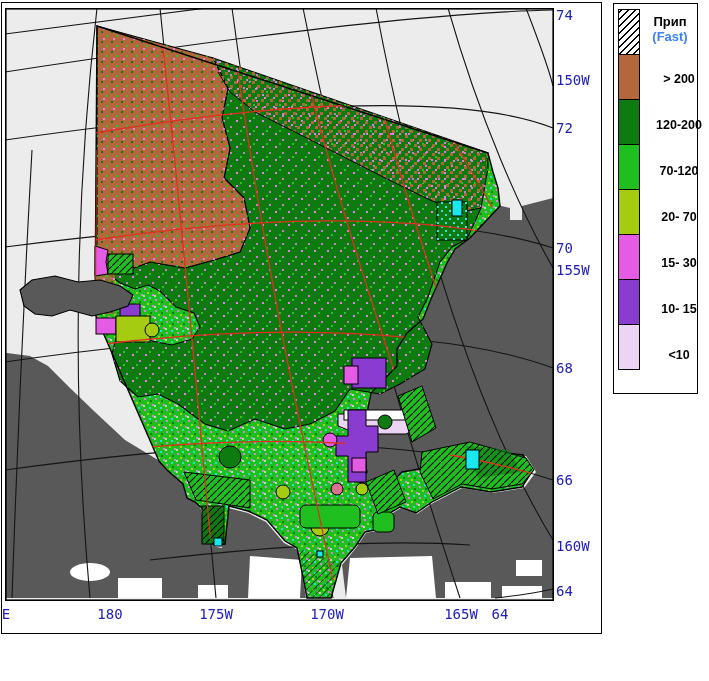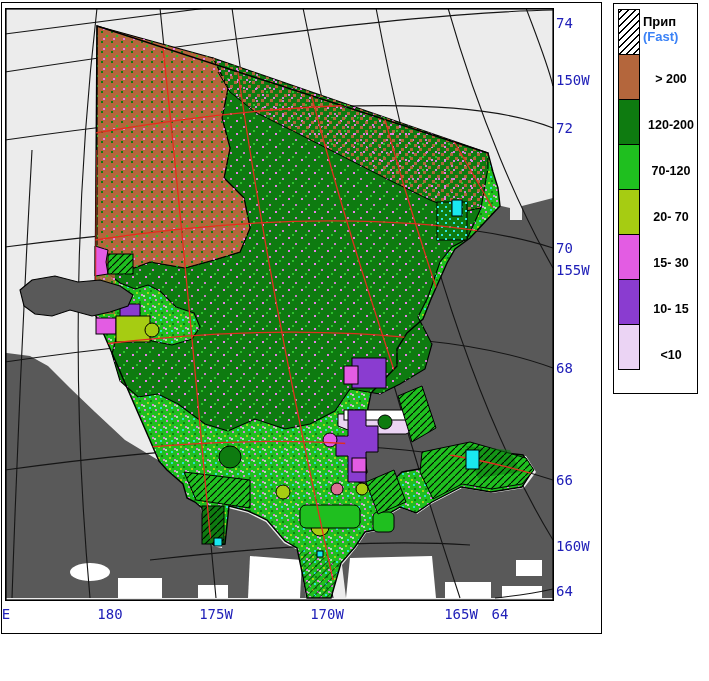--- a/index.html
+++ b/index.html
@@ -10,23 +10,23 @@
   .map-wrap{position:absolute;left:5px;top:8px;width:549px;height:593px;}
   .ax{position:absolute;color:#2020B8;font-family:"DejaVu Sans Mono",monospace;
       font-size:14px;line-height:15px;white-space:pre;}
   .axr{left:556px;}
   .axb{top:607px;text-align:center;}
   .legend{position:absolute;left:613px;top:3px;width:85px;height:391px;background:#fff;
           border:1.6px solid #000;box-sizing:border-box;}
   .lg-col{position:absolute;left:4px;top:6px;width:22px;}
   .lg-swatch{width:22px;height:46px;border:1px solid #000;box-sizing:border-box;margin-top:-1px;}
   .lg-swatch.hatch{background:repeating-linear-gradient(-45deg,#fff 0 3.5px,#000 3.5px 4.9px);}
-  .lg-label{position:absolute;left:31px;width:52px;text-align:center;color:#000;
+  .lg-label{position:absolute;left:39px;width:52px;text-align:center;color:#000;
             font-weight:bold;font-size:12.5px;white-space:pre;}
-  .lg-title{position:absolute;left:29px;top:10px;width:54px;text-align:left;
+  .lg-title{position:absolute;left:29px;top:10px;width:54px;text-align:center;
             font-weight:bold;font-size:13px;color:#000;line-height:15px;}
   .lg-title .fast{color:#3b82f6;}
   .footer{position:absolute;left:8px;color:#000;font-weight:bold;font-size:14px;white-space:pre;}
 </style>
 </head>
 <body>
 
 <div class="page">
 
   <div class="outer-box"></div>
@@ -186,21 +186,21 @@
       <rect x="452" y="200" width="10" height="16"></rect>
       <rect x="466" y="450" width="13" height="19"></rect>
       <rect x="214" y="538" width="8" height="8"></rect>
       <rect x="317" y="551" width="6" height="6"></rect>
     </g>
 
     <rect x="5.8" y="8.8" width="547.4" height="591.4" fill="none" stroke="#000" stroke-width="1.6"></rect>
   </svg>
   </div>
 
-  <span class="ax axr" style="top:16px">74</span>
+  <span class="ax axr" style="top:8px">74</span>
   <span class="ax axr" style="top:73px">150W</span>
   <span class="ax axr" style="top:121px">72</span>
   <span class="ax axr" style="top:241px">70</span>
   <span class="ax axr" style="top:263px">155W</span>
   <span class="ax axr" style="top:361px">68</span>
   <span class="ax axr" style="top:473px">66</span>
   <span class="ax axr" style="top:539px">160W</span>
   <span class="ax axr" style="top:584px">64</span>
 
   <span class="ax axb" style="left:0px;width:12px">E</span>

